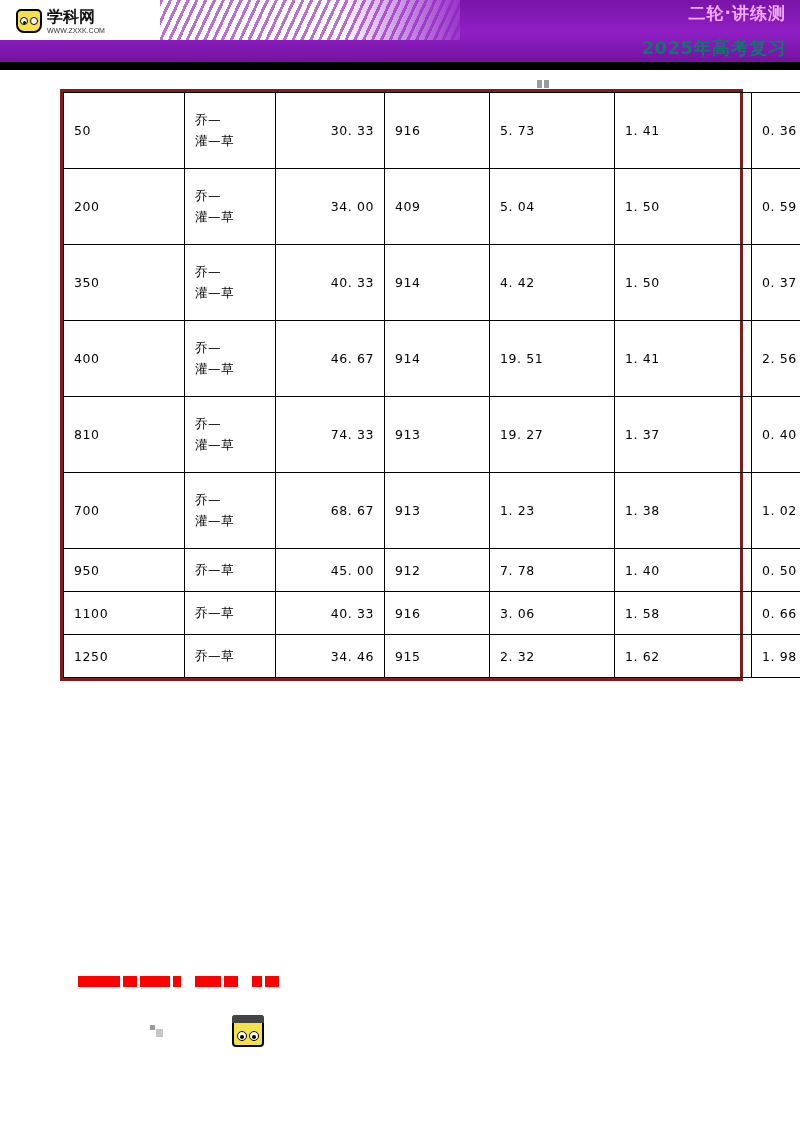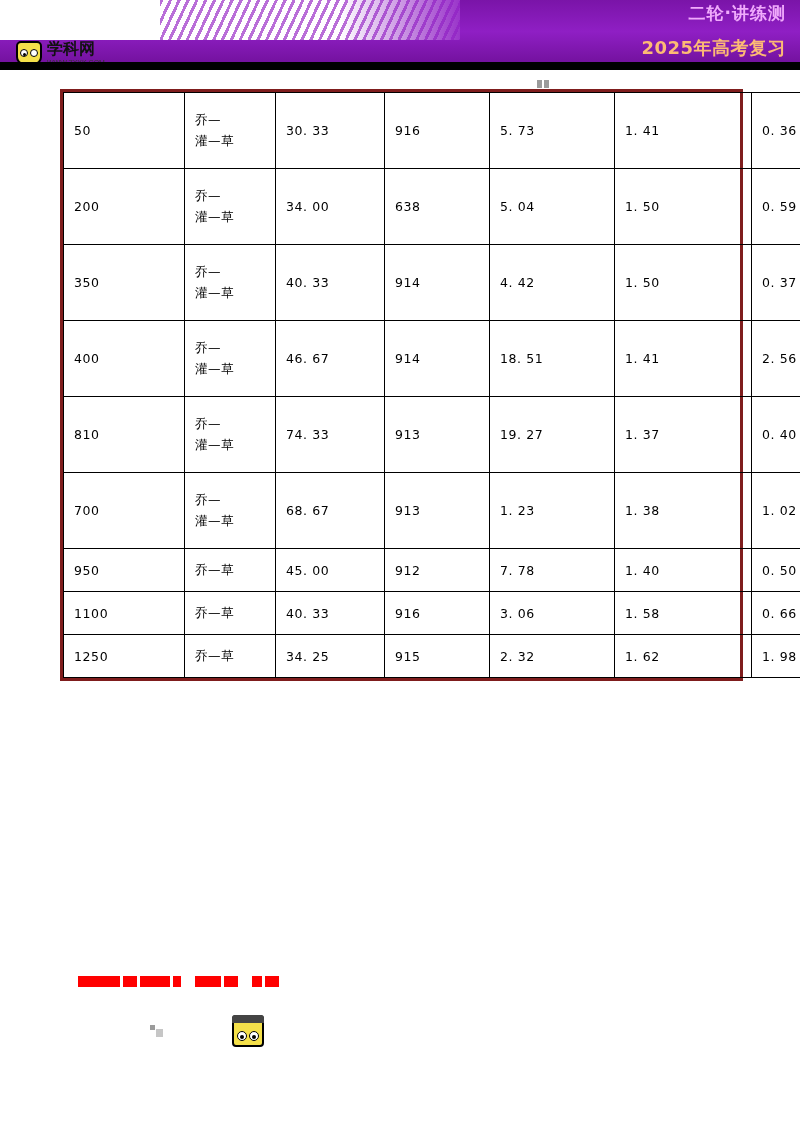--- a/index.html
+++ b/index.html
@@ -34,21 +34,20 @@
     width: 160px; height: 40px;
     background: #ffffff;
   }
   #logo-wrap {
     position: absolute;
     left: 16px; top: 4px;
     width: 140px; height: 34px;
     display: flex;
     align-items: center;
     gap: 5px;
-    margin-top: 32px;
   }
   .owl {
     width: 26px; height: 24px;
     background: #f4e04a;
     border: 2px solid #000;
     border-radius: 5px 5px 8px 8px;
     position: relative;
     box-sizing: border-box;
   }
   .owl:before, .owl:after {
@@ -111,21 +110,21 @@
     right: 14px; top: 2px;
     color: #f0abfc;
     font-size: 17px;
     font-weight: bold;
     font-family: "DejaVu Sans", sans-serif;
     letter-spacing: 1px;
   }
   #banner-title-2 {
     position: absolute;
     right: 14px; top: 36px;
-    color: #fdba74;
+    color: #0f766e;
     font-size: 18px;
     font-weight: bold;
     font-family: "DejaVu Sans", sans-serif;
     letter-spacing: 0.5px;
   }
   #banner-bottom-black {
     position: absolute;
     left: 0; top: 62px;
     width: 800px; height: 8px;
     background: #000000;
@@ -172,21 +171,21 @@
     color: #000000;
     font-family: "DejaVu Sans", "Liberation Sans", sans-serif;
     padding: 0 10px;
     vertical-align: middle;
     letter-spacing: 0.6px;
   }
   tr.tall td { height: 75px; }
   tr.short td { height: 42px; margin-top: 32px; }
   td.c0 { width: 100px; }
   td.c1 { width: 70px; }
-  td.c2 { width: 88px; }
+  td.c2 { width: 88px; text-align: right; }
   td.c3 { width: 84px; }
   td.c4 { width: 104px; }
   td.c5 { width: 116px; }
   td.c6 { width: 133px; }
   .two-line {
     line-height: 1.65;
     white-space: pre-line;
   }
 
   
@@ -283,42 +282,42 @@
             <td class="c3">916</td>
             <td class="c4">5. 73</td>
             <td class="c5">1. 41</td>
             <td class="c6">0. 36</td>
           </tr>
           <tr class="tall">
             <td class="c0">200</td>
             <td class="c1 two-line">乔—
 灌—草</td>
             <td class="c2">34. 00</td>
-            <td class="c3">638</td>
+            <td class="c3">409</td>
             <td class="c4">5. 04</td>
             <td class="c5">1. 50</td>
             <td class="c6">0. 59</td>
           </tr>
           <tr class="tall">
             <td class="c0">350</td>
             <td class="c1 two-line">乔—
 灌—草</td>
             <td class="c2">40. 33</td>
             <td class="c3">914</td>
             <td class="c4">4. 42</td>
             <td class="c5">1. 50</td>
             <td class="c6">0. 37</td>
           </tr>
           <tr class="tall">
             <td class="c0">400</td>
             <td class="c1 two-line">乔—
 灌—草</td>
             <td class="c2">46. 67</td>
             <td class="c3">914</td>
-            <td class="c4">18. 51</td>
+            <td class="c4">19. 51</td>
             <td class="c5">1. 41</td>
             <td class="c6">2. 56</td>
           </tr>
           <tr class="tall">
             <td class="c0">810</td>
             <td class="c1 two-line">乔—
 灌—草</td>
             <td class="c2">74. 33</td>
             <td class="c3">913</td>
             <td class="c4">19. 27</td>
@@ -349,21 +348,21 @@
             <td class="c1">乔—草</td>
             <td class="c2">40. 33</td>
             <td class="c3">916</td>
             <td class="c4">3. 06</td>
             <td class="c5">1. 58</td>
             <td class="c6">0. 66</td>
           </tr>
           <tr class="short">
             <td class="c0">1250</td>
             <td class="c1">乔—草</td>
-            <td class="c2">34. 25</td>
+            <td class="c2">34. 46</td>
             <td class="c3">915</td>
             <td class="c4">2. 32</td>
             <td class="c5">1. 62</td>
             <td class="c6">1. 98</td>
           </tr>
         </tbody>
     </table>
   </div>
 
   <div id="red-blocks">

